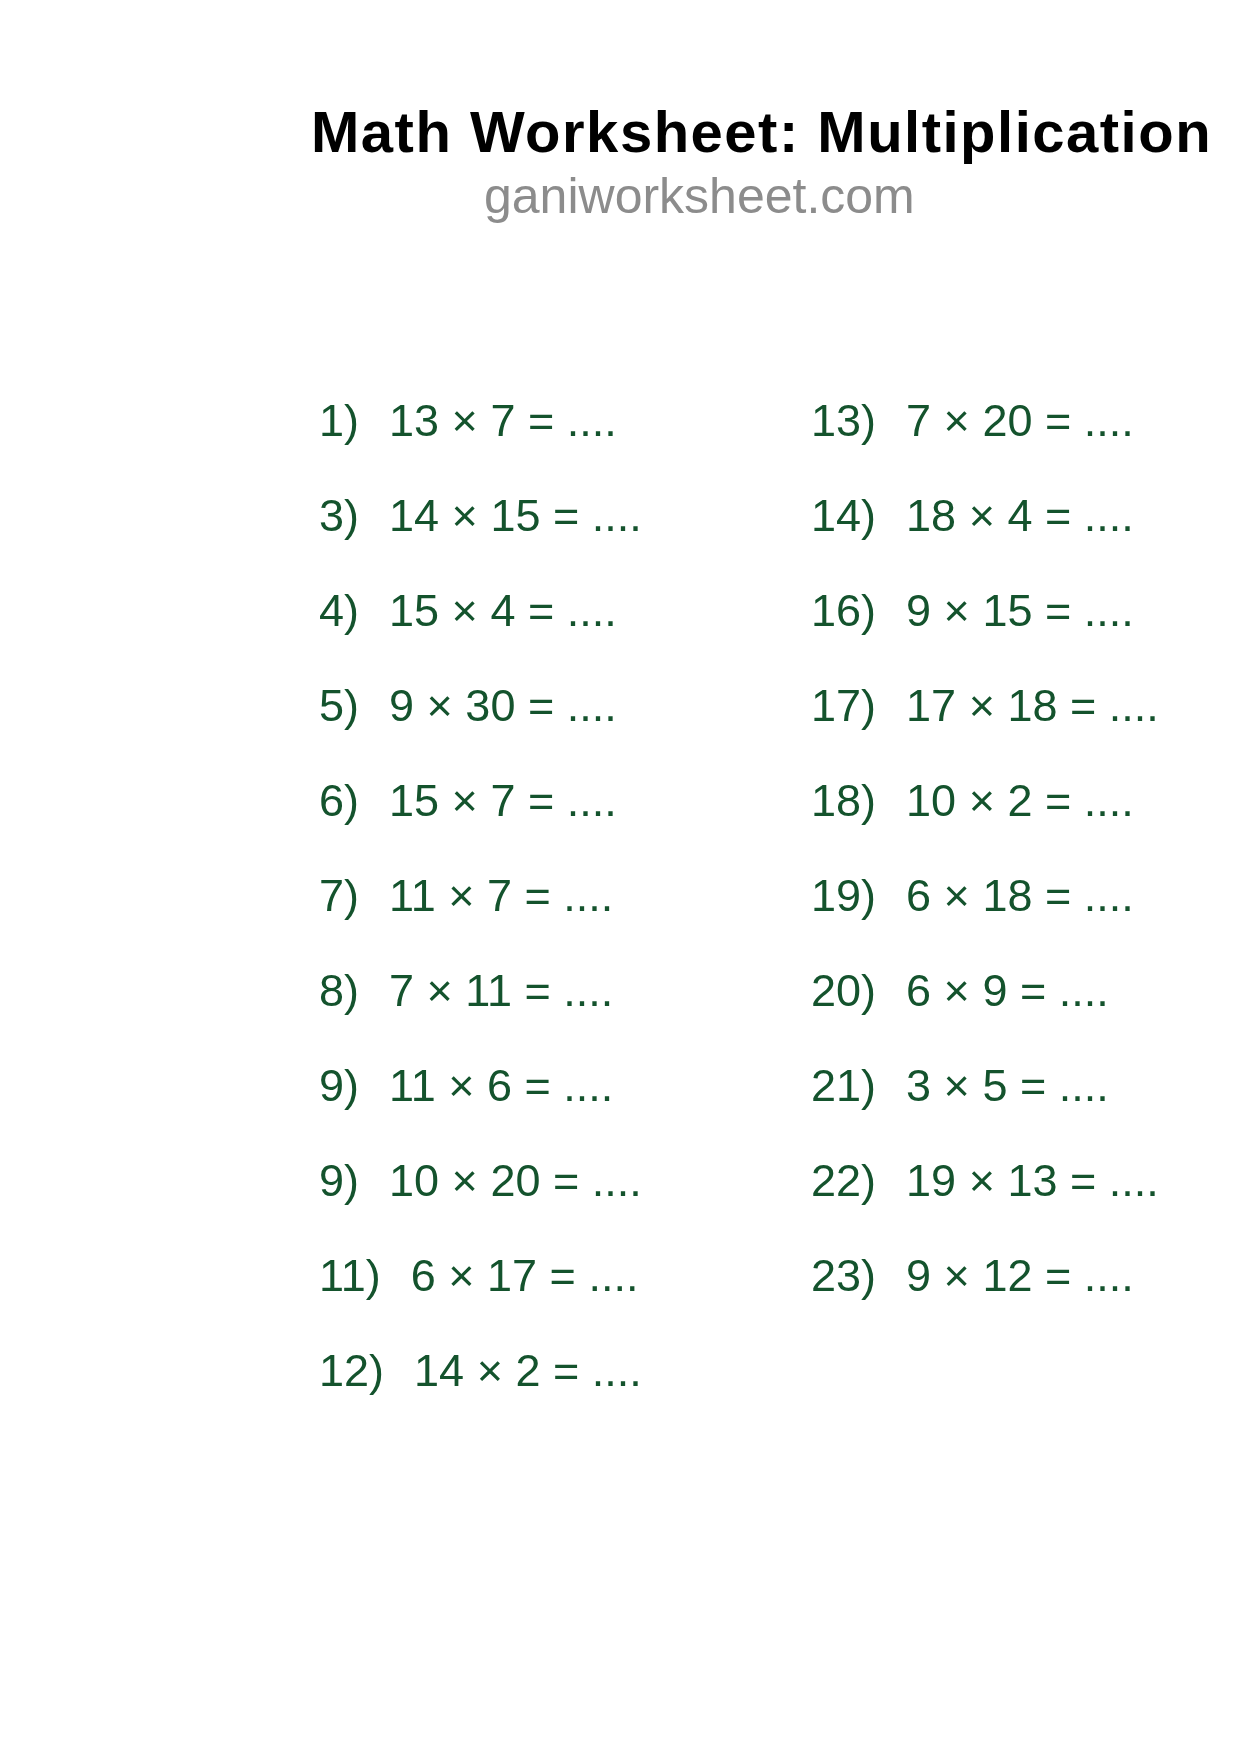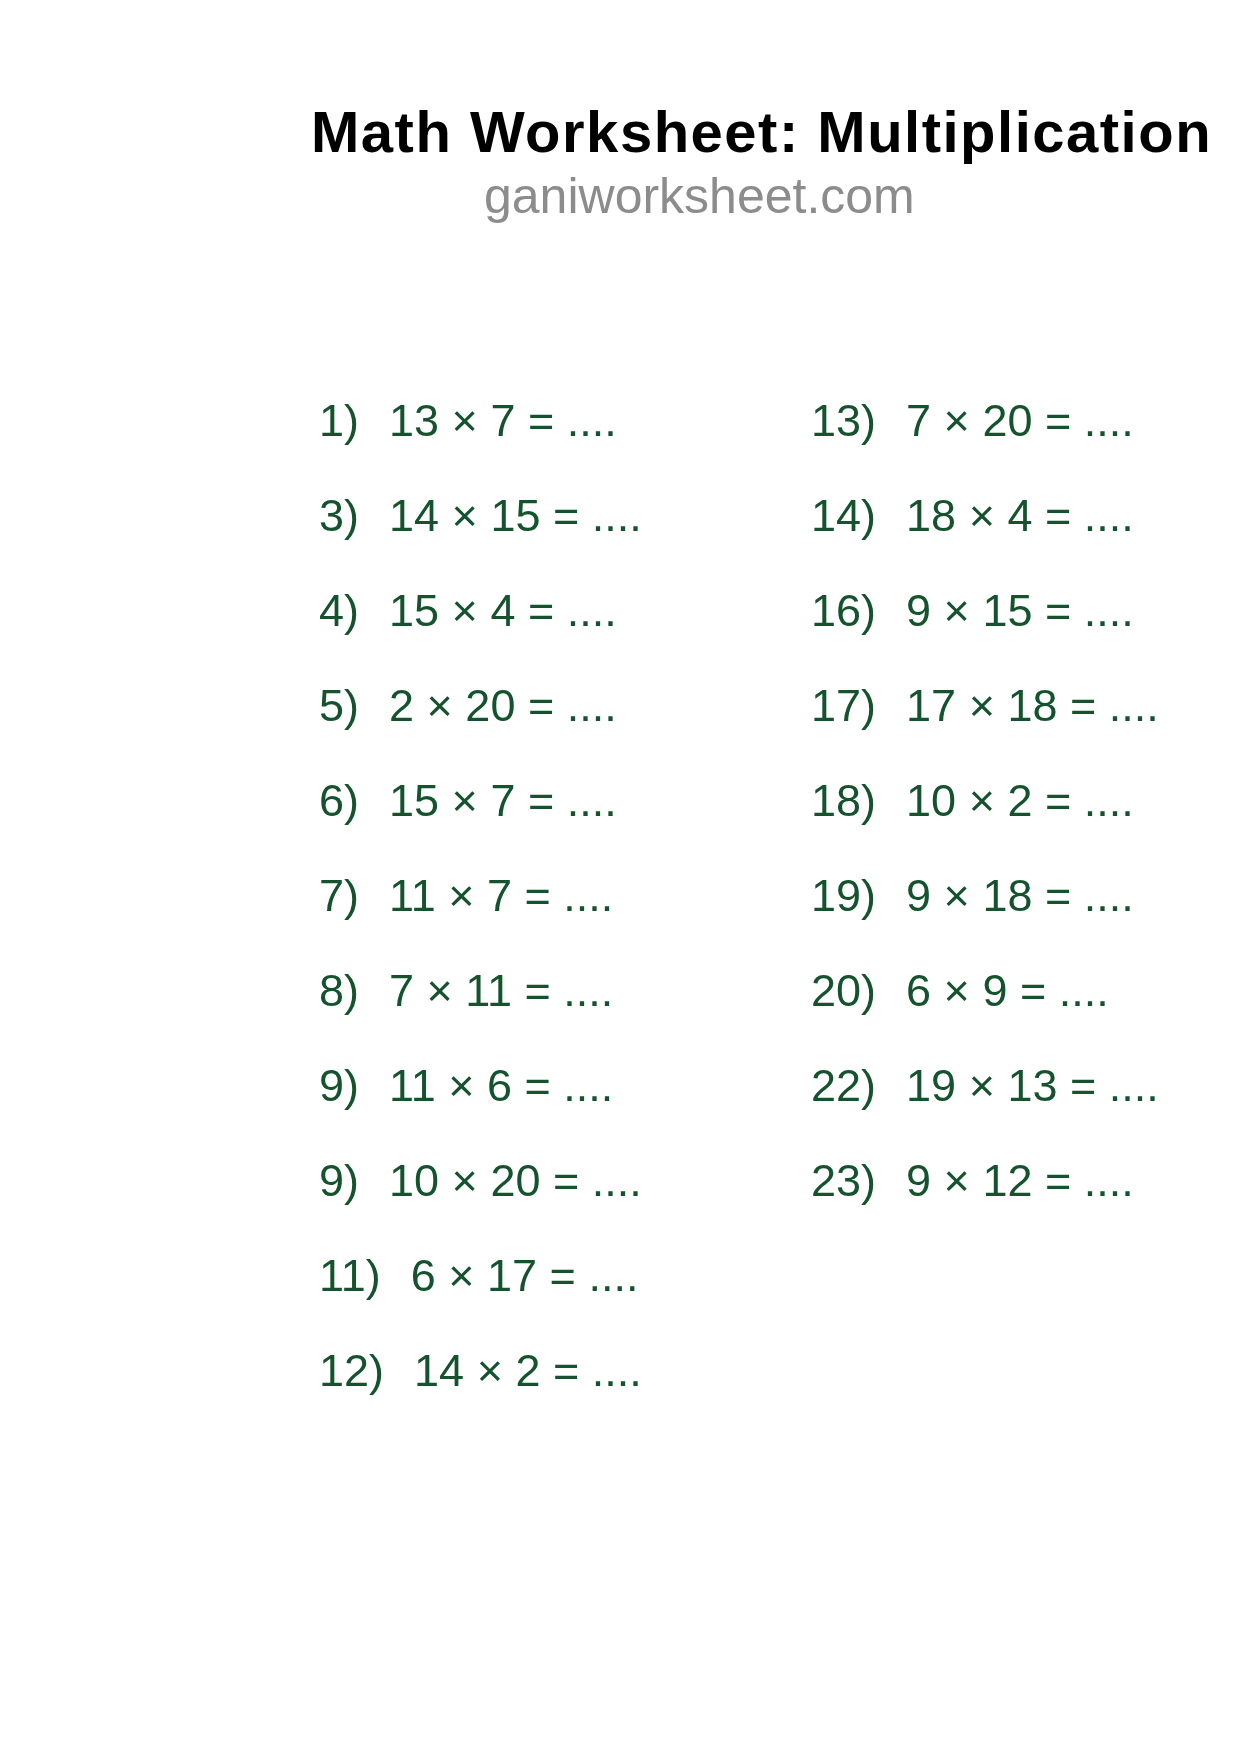--- a/index.html
+++ b/index.html
@@ -77,21 +77,21 @@
 
       <div class="problem">
         <span class="pnum">3)</span><span class="pexpr">14 × 15 = ....</span>
       </div>
 
       <div class="problem">
         <span class="pnum">4)</span><span class="pexpr">15 × 4 = ....</span>
       </div>
 
       <div class="problem">
-        <span class="pnum">5)</span><span class="pexpr">2 × 20 = ....</span>
+        <span class="pnum">5)</span><span class="pexpr">9 × 30 = ....</span>
       </div>
 
       <div class="problem">
         <span class="pnum">6)</span><span class="pexpr">15 × 7 = ....</span>
       </div>
 
       <div class="problem">
         <span class="pnum">7)</span><span class="pexpr">11 × 7 = ....</span>
       </div>
 
@@ -133,27 +133,30 @@
 
       <div class="problem">
         <span class="pnum">17)</span><span class="pexpr">17 × 18 = ....</span>
       </div>
 
       <div class="problem">
         <span class="pnum">18)</span><span class="pexpr">10 × 2 = ....</span>
       </div>
 
       <div class="problem">
-        <span class="pnum">19)</span><span class="pexpr">9 × 18 = ....</span>
+        <span class="pnum">19)</span><span class="pexpr">6 × 18 = ....</span>
       </div>
 
       <div class="problem">
         <span class="pnum">20)</span><span class="pexpr">6 × 9 = ....</span>
       </div>
 
+      <div class="problem">
+        <span class="pnum">21)</span><span class="pexpr">3 × 5 = ....</span>
+      </div>
 
       <div class="problem">
         <span class="pnum">22)</span><span class="pexpr">19 × 13 = ....</span>
       </div>
 
       <div class="problem">
         <span class="pnum">23)</span><span class="pexpr">9 × 12 = ....</span>
       </div>
     </div>
 

